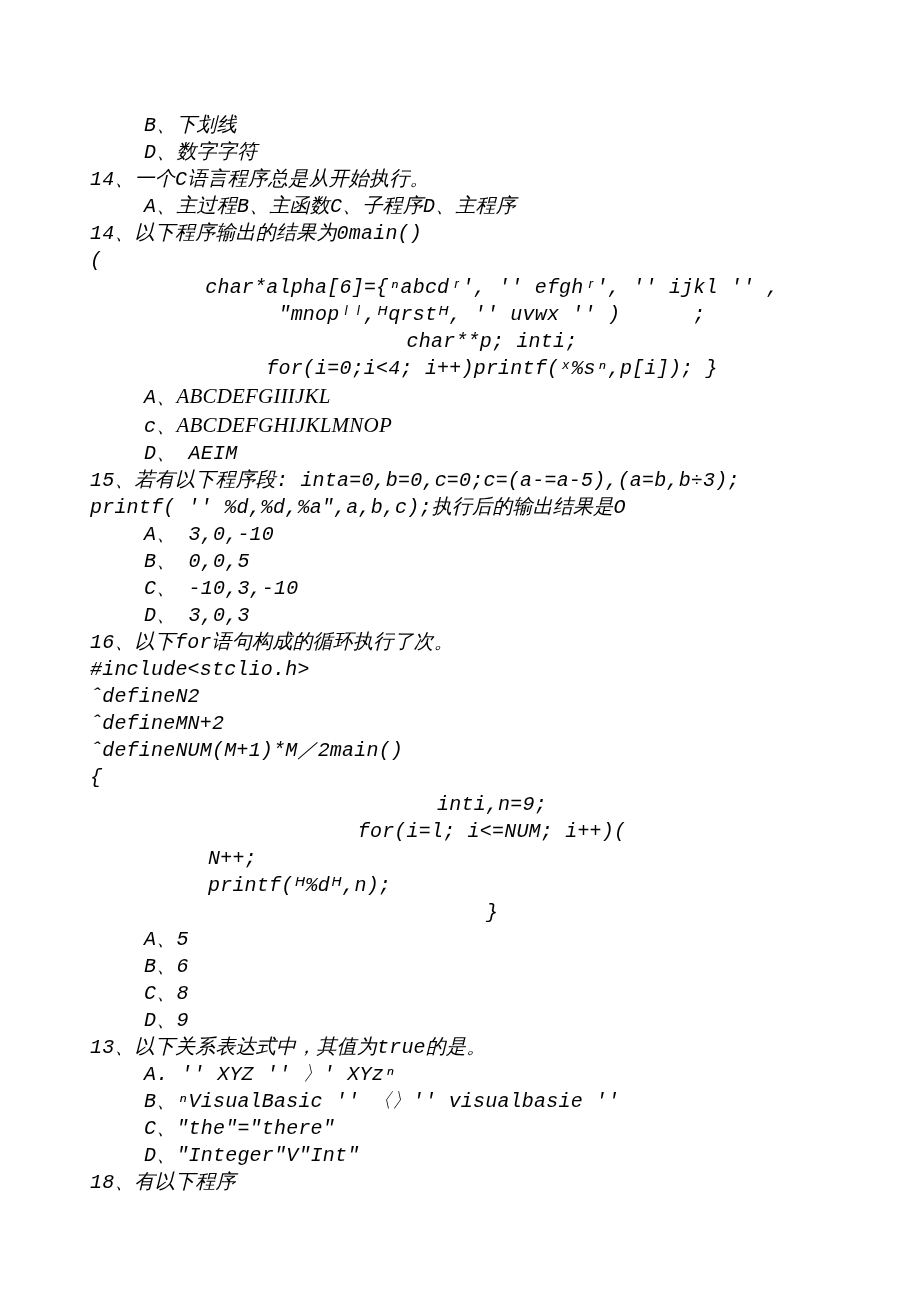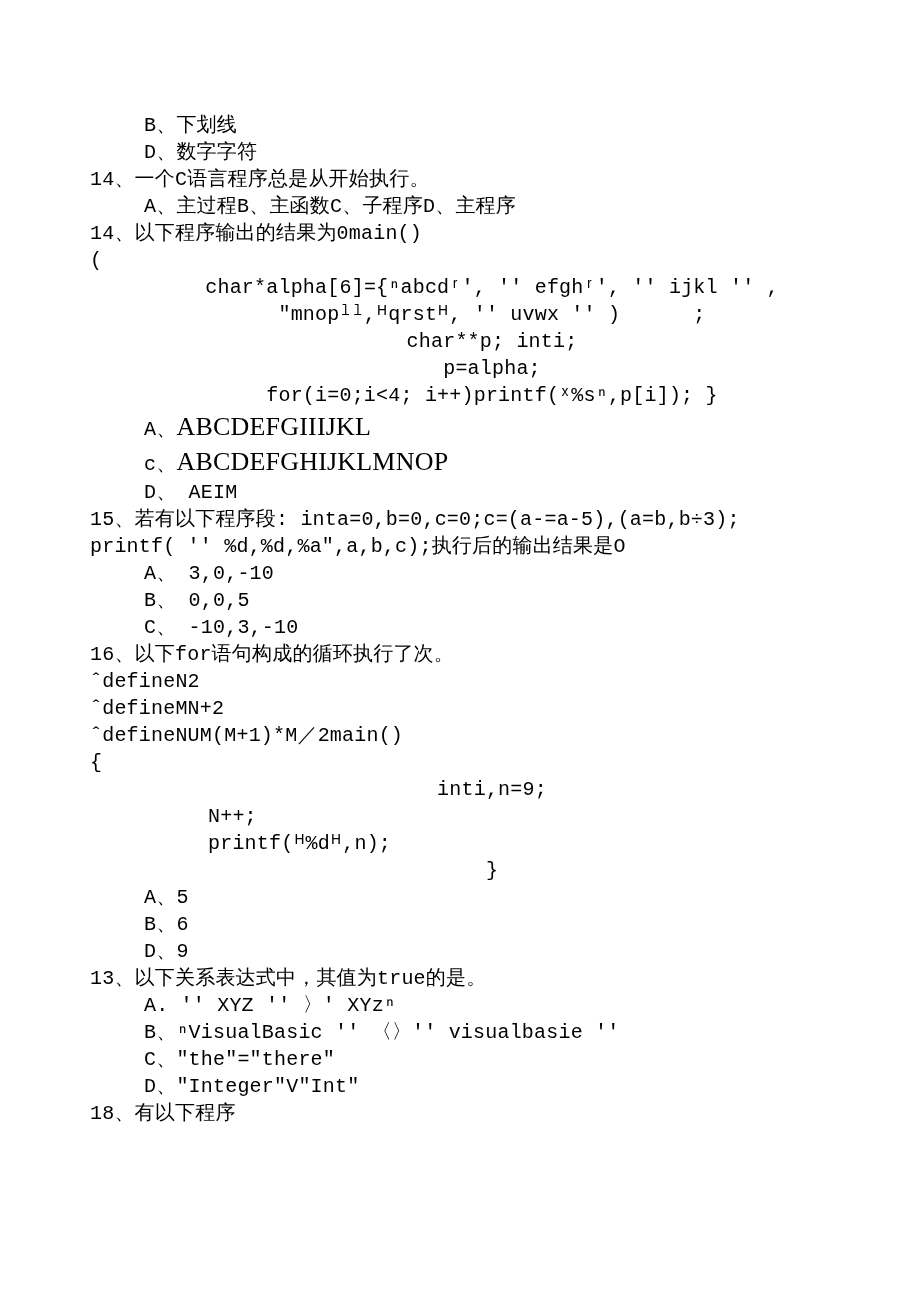--- a/index.html
+++ b/index.html
@@ -13,59 +13,62 @@
     width: 920px;
     min-height: 1301px;
     padding: 112px 90px 40px 90px;
     box-sizing: border-box;
     font-family: "SimSun", "宋体", "Courier New", monospace;
     font-size: 20px;
     line-height: 1.35;
     color: #000;
     letter-spacing: 0.2px;
   }
-  .line { white-space: pre-wrap; }
+  .line { white-space: pre-wrap; font-style: italic; }
   .i1 { padding-left: 54px; }
   .i2 { padding-left: 64px; text-align: center; }
   .i3 { padding-left: 118px; }
-  .roman { font-family: "Times New Roman", serif; font-size: 26px; }
+  .roman { font-family: "Times New Roman", serif; font-size: 21px; }
 </style>
 </head>
 <body>
 
 <div class="page" id="page">
     <div class="line i1"><span>B、下划线</span></div>
     <div class="line i1"><span>D、数字字符</span></div>
     <div class="line "><span>14、一个C语言程序总是从开始执行。</span></div>
     <div class="line i1"><span>A、主过程B、主函数C、子程序D、主程序</span></div>
     <div class="line "><span>14、以下程序输出的结果为0main()</span></div>
     <div class="line "><span>(</span></div>
     <div class="line i2"><span>char*alpha[6]={ⁿabcdʳ', '' efghʳ', '' ijkl '' ,″mnopˡˡ,ᴴqrstᴴ, '' uvwx '' )      ;</span></div>
     <div class="line i2"><span>char**p; inti;</span></div>
-    <div class="line i2"><span>p=alpha;</span></div>
     <div class="line i2"><span>for(i=0;i&lt;4; i++)printf(ˣ%sⁿ,p[i]); }</span></div>
     <div class="line i1"><span>A、</span><span class="roman">ABCDEFGIIIJKL</span></div>
     <div class="line i1"><span>c、</span><span class="roman">ABCDEFGHIJKLMNOP</span></div>
     <div class="line i1"><span>D、 AEIM</span></div>
     <div class="line "><span>15、若有以下程序段: inta=0,b=0,c=0;c=(a-=a-5),(a=b,b÷3);</span></div>
     <div class="line "><span>printf( '' %d,%d,%a″,a,b,c);执行后的输出结果是O</span></div>
     <div class="line i1"><span>A、 3,0,-10</span></div>
     <div class="line i1"><span>B、 0,0,5</span></div>
     <div class="line i1"><span>C、 -10,3,-10</span></div>
+    <div class="line i1"><span>D、 3,0,3</span></div>
     <div class="line "><span>16、以下for语句构成的循环执行了次。</span></div>
+    <div class="line "><span>#include&lt;stclio.h&gt;</span></div>
     <div class="line "><span>ˆdefineN2</span></div>
     <div class="line "><span>ˆdefineMN+2</span></div>
     <div class="line "><span>ˆdefineNUM(M+1)*M／2main()</span></div>
     <div class="line "><span>{</span></div>
     <div class="line i2"><span>inti,n=9;</span></div>
+    <div class="line i2"><span>for(i=l; i&lt;=NUM; i++)(</span></div>
     <div class="line i3"><span>N++;</span></div>
     <div class="line i3"><span>printf(ᴴ%dᴴ,n);</span></div>
     <div class="line i2"><span>}</span></div>
     <div class="line i1"><span>A、5</span></div>
     <div class="line i1"><span>B、6</span></div>
+    <div class="line i1"><span>C、8</span></div>
     <div class="line i1"><span>D、9</span></div>
     <div class="line "><span>13、以下关系表达式中，其值为true的是。</span></div>
     <div class="line i1"><span>A. '' XYZ '' 〉' XYzⁿ</span></div>
     <div class="line i1"><span>B、ⁿVisualBasic '' 〈〉'' visualbasie '' </span></div>
     <div class="line i1"><span>C、″the″=″there″</span></div>
     <div class="line i1"><span>D、″Integer″V″Int″</span></div>
     <div class="line "><span>18、有以下程序</span></div>
   </div>
 
 </body></html>

